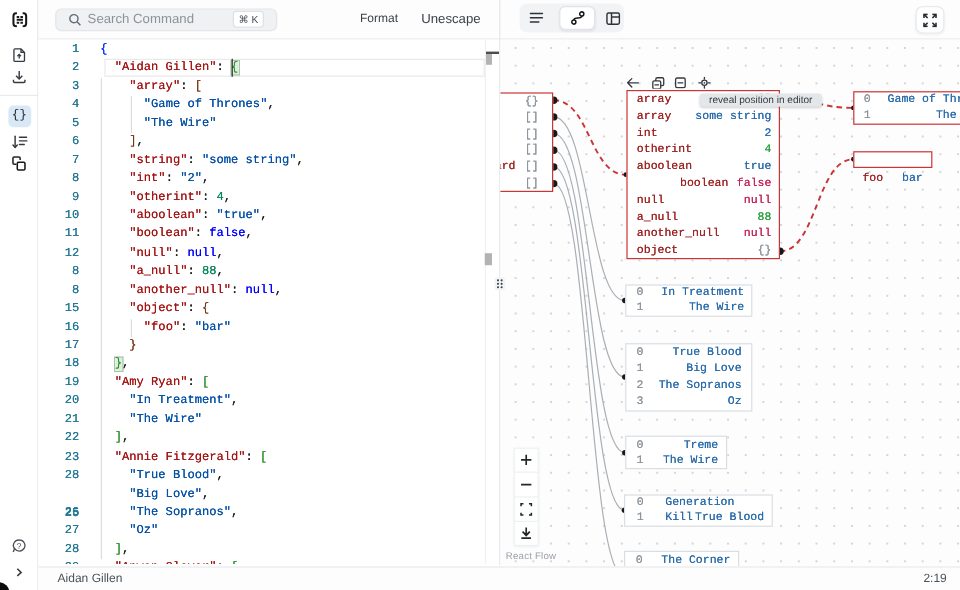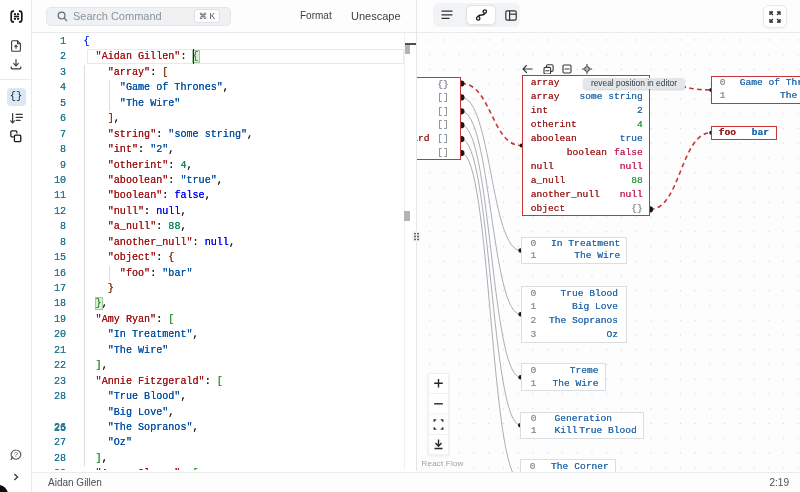--- a/index.html
+++ b/index.html
@@ -303,21 +303,21 @@
         <div style="position:absolute;left:0;right:0;top:0.00px;height:12.90px;line-height:12.90px;">
           <span style="position:absolute;left:7.6px;color:#8d959d;">0</span>
           <span style="position:absolute;right:6.2px;color:#2a6cac;">Game of Thrones</span>
         </div>
         <div style="position:absolute;left:0;right:0;top:12.90px;height:12.90px;line-height:12.90px;">
           <span style="position:absolute;left:7.6px;color:#8d959d;">1</span>
           <span style="position:absolute;right:6.2px;color:#2a6cac;">The Wire</span>
         </div>
       </div>
 <div class="nd" style="left:711.2px;top:125.8px;width:66.3px;height:13.8px;border-color:#c93434;border-width:1.4px;">
-        <div style="position:absolute;left:0;right:0;top:0.00px;height:11.80px;line-height:11.80px;font-weight:bold;">
+        <div style="position:absolute;left:0;right:0;top:16px;height:11.80px;line-height:11.80px;">
           <span style="position:absolute;left:6.5px;color:#9d2424;">foo</span>
           <span style="position:absolute;right:7.5px;color:#2a6cac;">bar</span>
         </div>
       </div>
 <div class="nd" style="left:520.7px;top:236.8px;width:106.8px;height:27.4px;border-color:#d9dee3;border-width:1px;">
         <div style="position:absolute;left:0;right:0;top:0.00px;height:12.70px;line-height:12.70px;">
           <span style="position:absolute;left:8.8px;color:#8d959d;">0</span>
           <span style="position:absolute;right:6.3px;color:#2a6cac;">In Treatment</span>
         </div>
         <div style="position:absolute;left:0;right:0;top:12.70px;height:12.70px;line-height:12.70px;">

